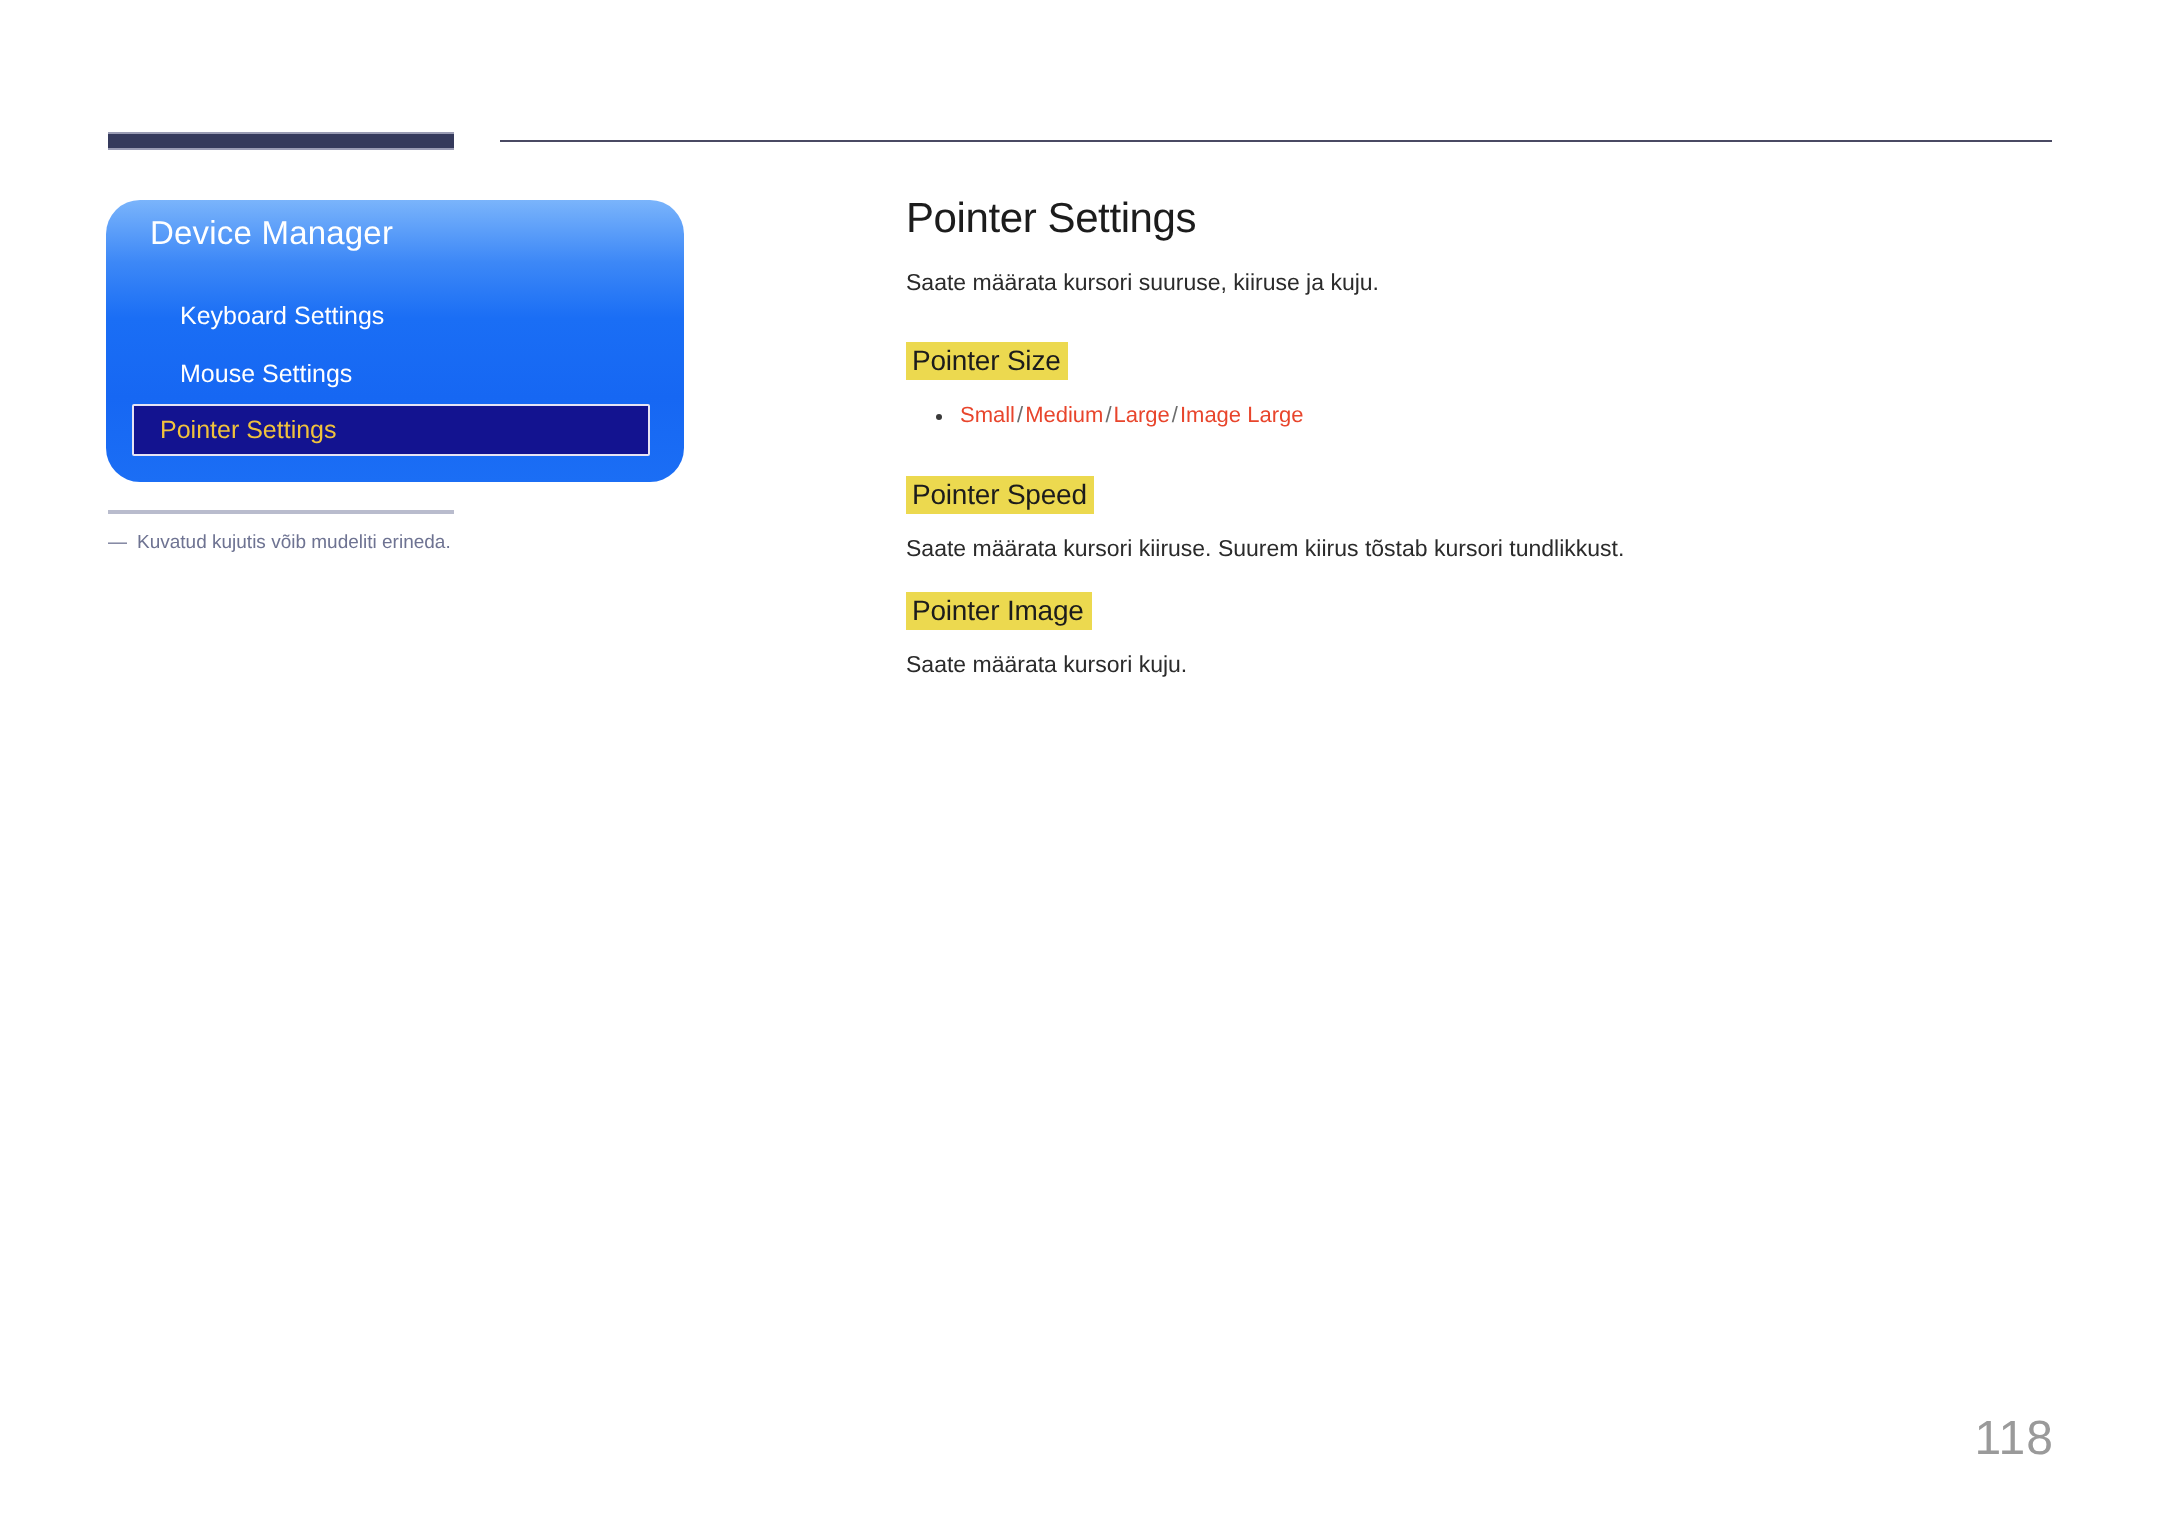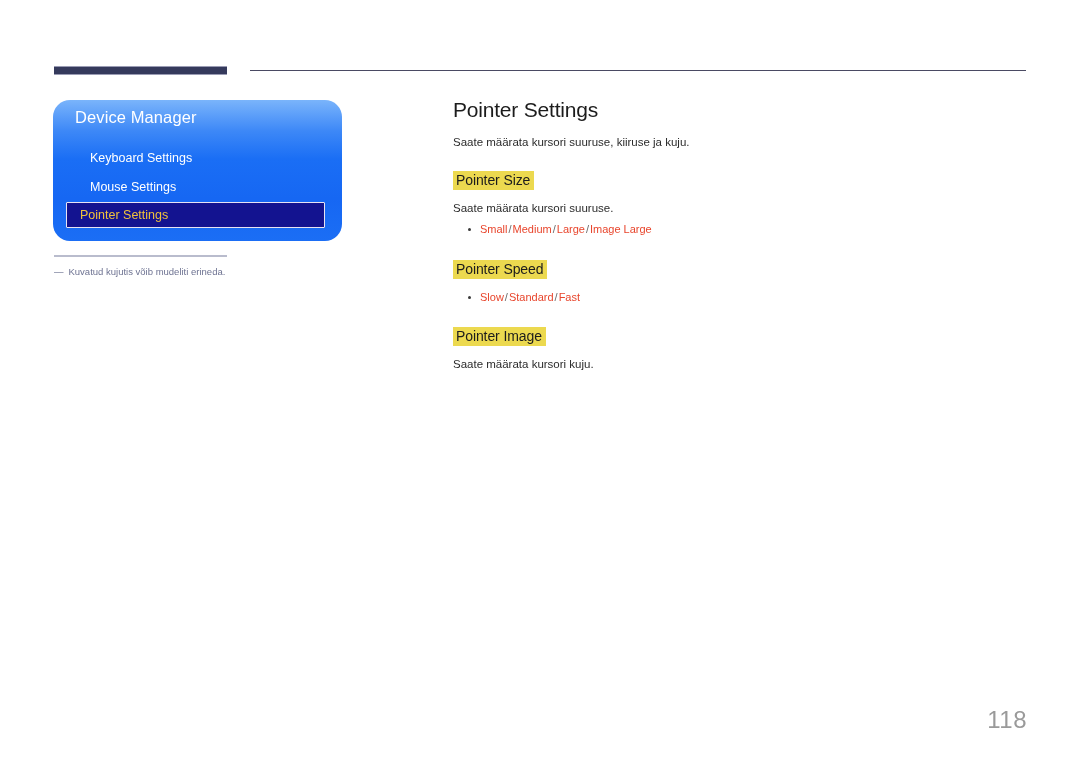--- a/index.html
+++ b/index.html
@@ -202,31 +202,28 @@
 <div class="note">
   <span class="dash">―</span><span>Kuvatud kujutis võib mudeliti erineda.</span>
 </div>
 
 <div class="content">
   <h1 class="page-title">Pointer Settings</h1>
   <p class="lead">Saate määrata kursori suuruse, kiiruse ja kuju.</p>
 
   <div class="section">
     <div class="sec-head">Pointer Size</div>
-    <p class="sec-desc">Saate määrata kursori suuruse.</p>
     <div class="opt-row">
       <span>Small</span><span class="sep">/</span><span>Medium</span><span class="sep">/</span><span>Large</span><span class="sep">/</span><span>Image Large</span>
     </div>
   </div>
 
   <div class="section">
     <div class="sec-head">Pointer Speed</div>
-    <div class="opt-row">
-      <span>Slow</span><span class="sep">/</span><span>Standard</span><span class="sep">/</span><span>Fast</span>
-    </div>
+    <p class="sec-desc">Saate määrata kursori kiiruse. Suurem kiirus tõstab kursori tundlikkust.</p>
   </div>
 
   <div class="section">
     <div class="sec-head">Pointer Image</div>
     <p class="sec-desc">Saate määrata kursori kuju.</p>
   </div>
 </div>
 
 <div class="page-no">118</div>
 

